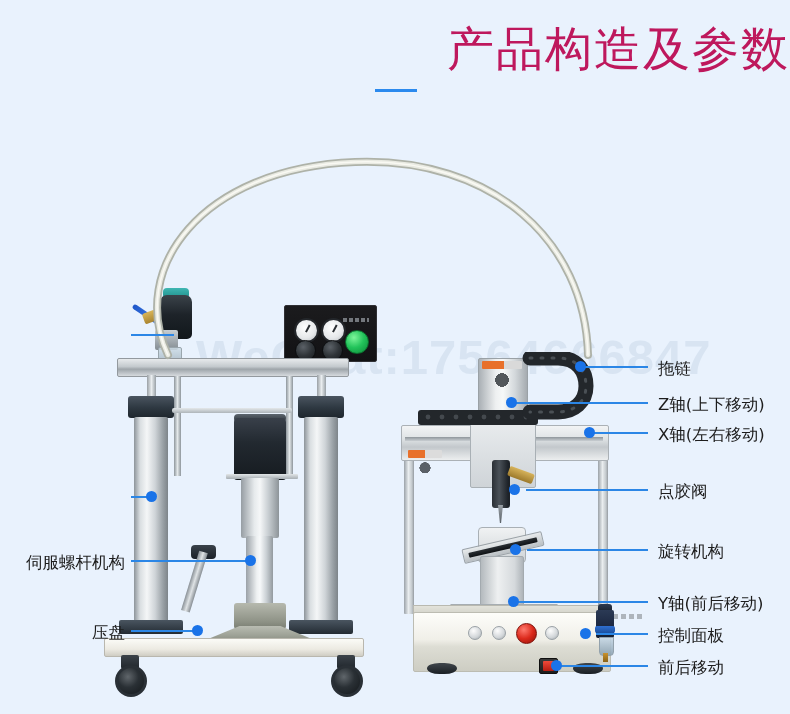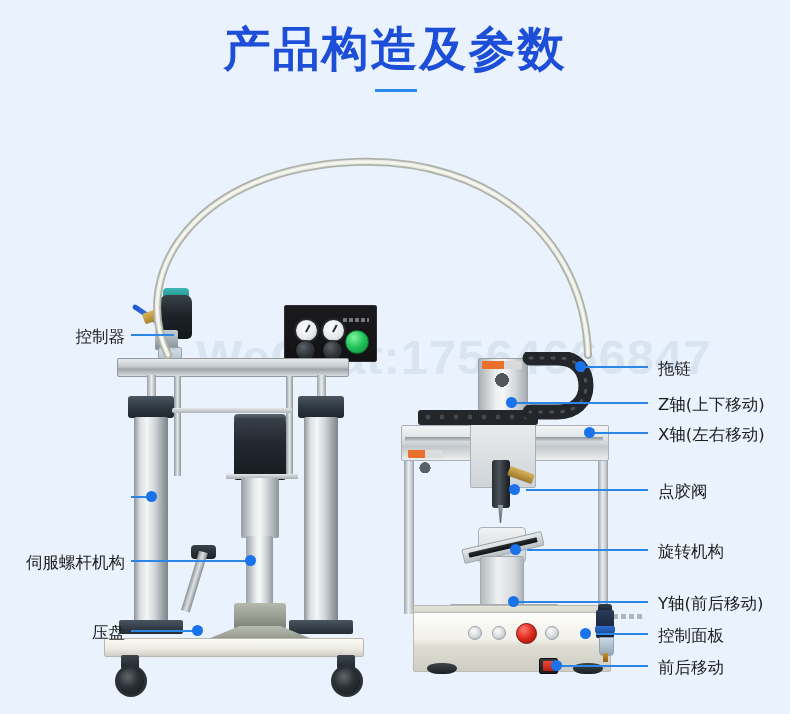--- a/index.html
+++ b/index.html
@@ -6,22 +6,22 @@
   body{
     width:790px;height:714px;
     background:#e9f2fd;
     font-family:"Liberation Sans","DejaVu Sans",sans-serif;
     overflow:hidden;position:relative;
   }
   #stage{position:absolute;left:0;top:0;width:790px;height:714px;}
 
   
   .title{
-    position:absolute;left:0;top:18px;width:790px;text-align:center;
-    font-size:47px;font-weight:bold;color:#1d4ed8;letter-spacing:2px;
+    position:absolute;left:0;top:18px;width:790px;text-align:right;
+    font-size:47px;font-weight:normal;color:#be185d;letter-spacing:2px;
     font-family:"DejaVu Sans","Liberation Sans",sans-serif;
   }
   .title-rule{
     position:absolute;left:375px;top:89px;width:42px;height:3px;background:#2b8aee;
   }
   .subtitle{
     position:absolute;left:0;top:102px;width:790px;text-align:center;
     font-size:17px;color:#8d9296;letter-spacing:1.6px;
     font-family:"Liberation Sans",sans-serif;
   }
@@ -338,21 +338,20 @@
 
     <div class="frl-knob"></div>
     <div class="frl"></div>
     <div class="frl-ring"></div>
     <div class="frl-bowl"></div>
     <div class="frl-tip"></div>
   </div>
 
   <div class="watermark">WeChat:17564666847</div>
 
-  <div class="label r" style="left:0;top:326px;width:125px;">控制器</div>
   <div class="lead" style="left:131px;top:334px;width:43px;"></div>
 
   <div class="lead" style="left:131px;top:496px;width:24px;"></div>
   <div class="dot" style="left:146px;top:491px;"></div>
 
   <div class="label r" style="left:0;top:552px;width:125px;">伺服螺杆机构</div>
   <div class="lead" style="left:131px;top:560px;width:118px;"></div>
   <div class="dot" style="left:245px;top:555px;"></div>
 
   <div class="label r" style="left:0;top:622px;width:125px;">压盘</div>

